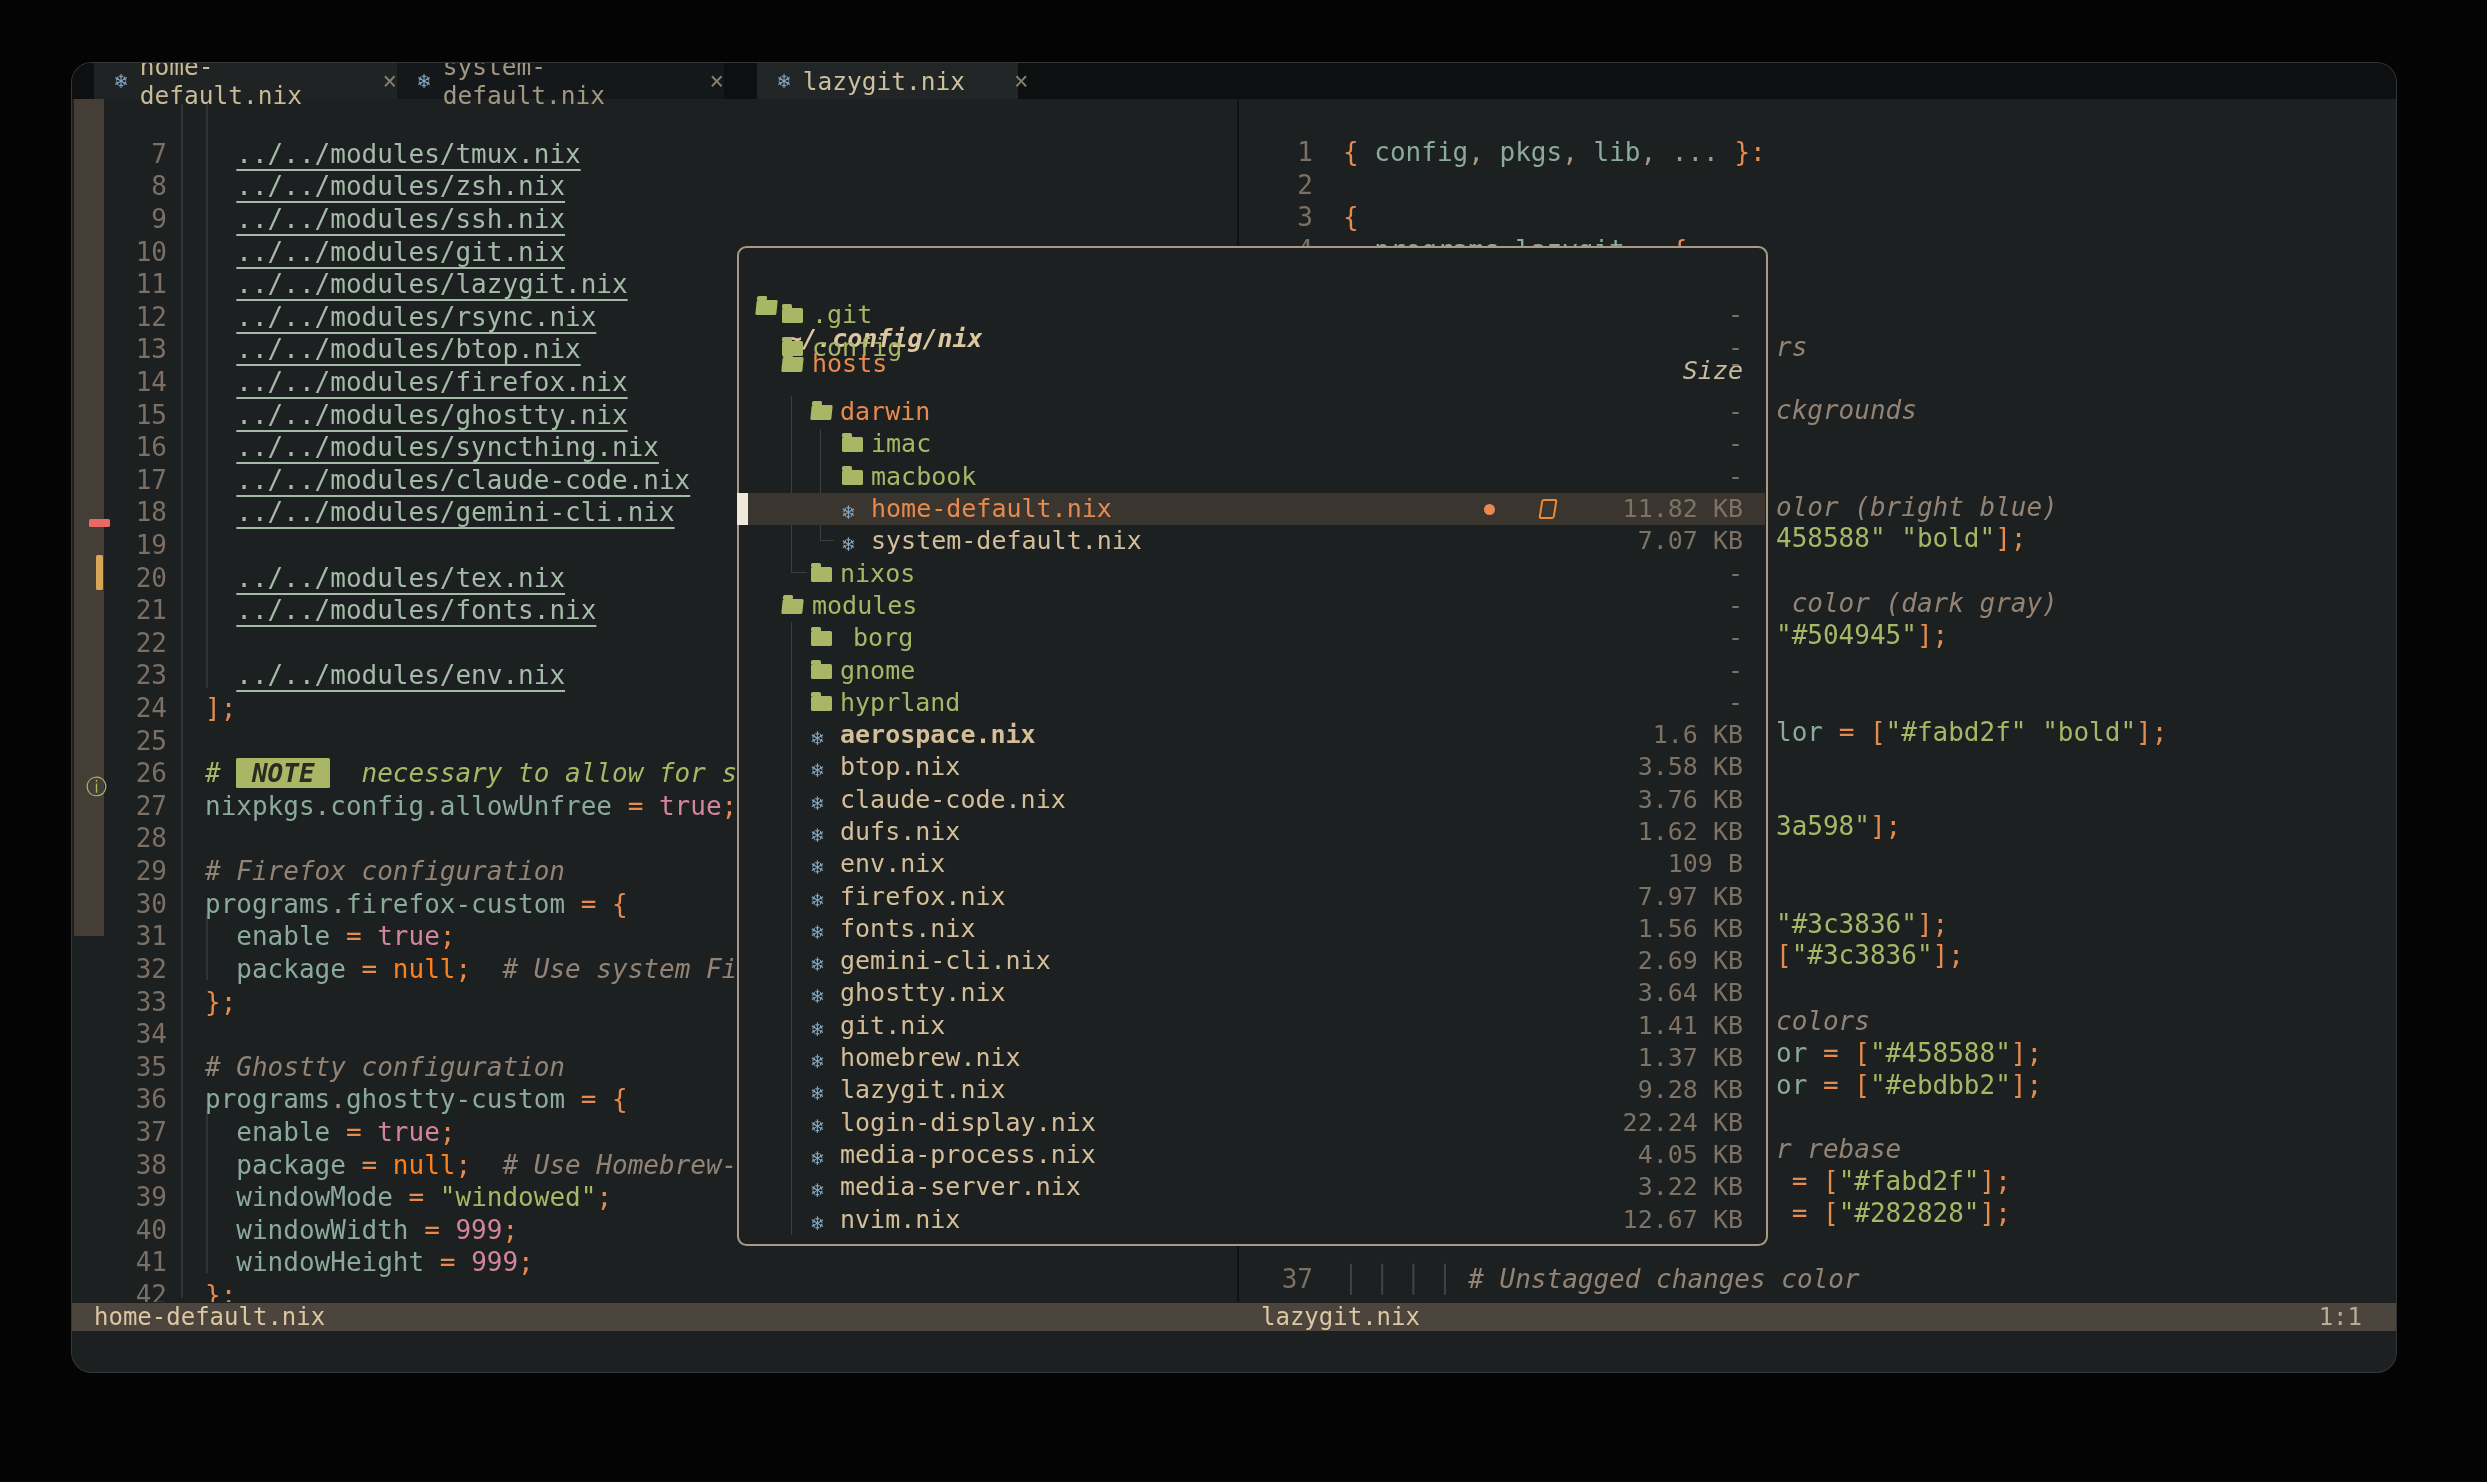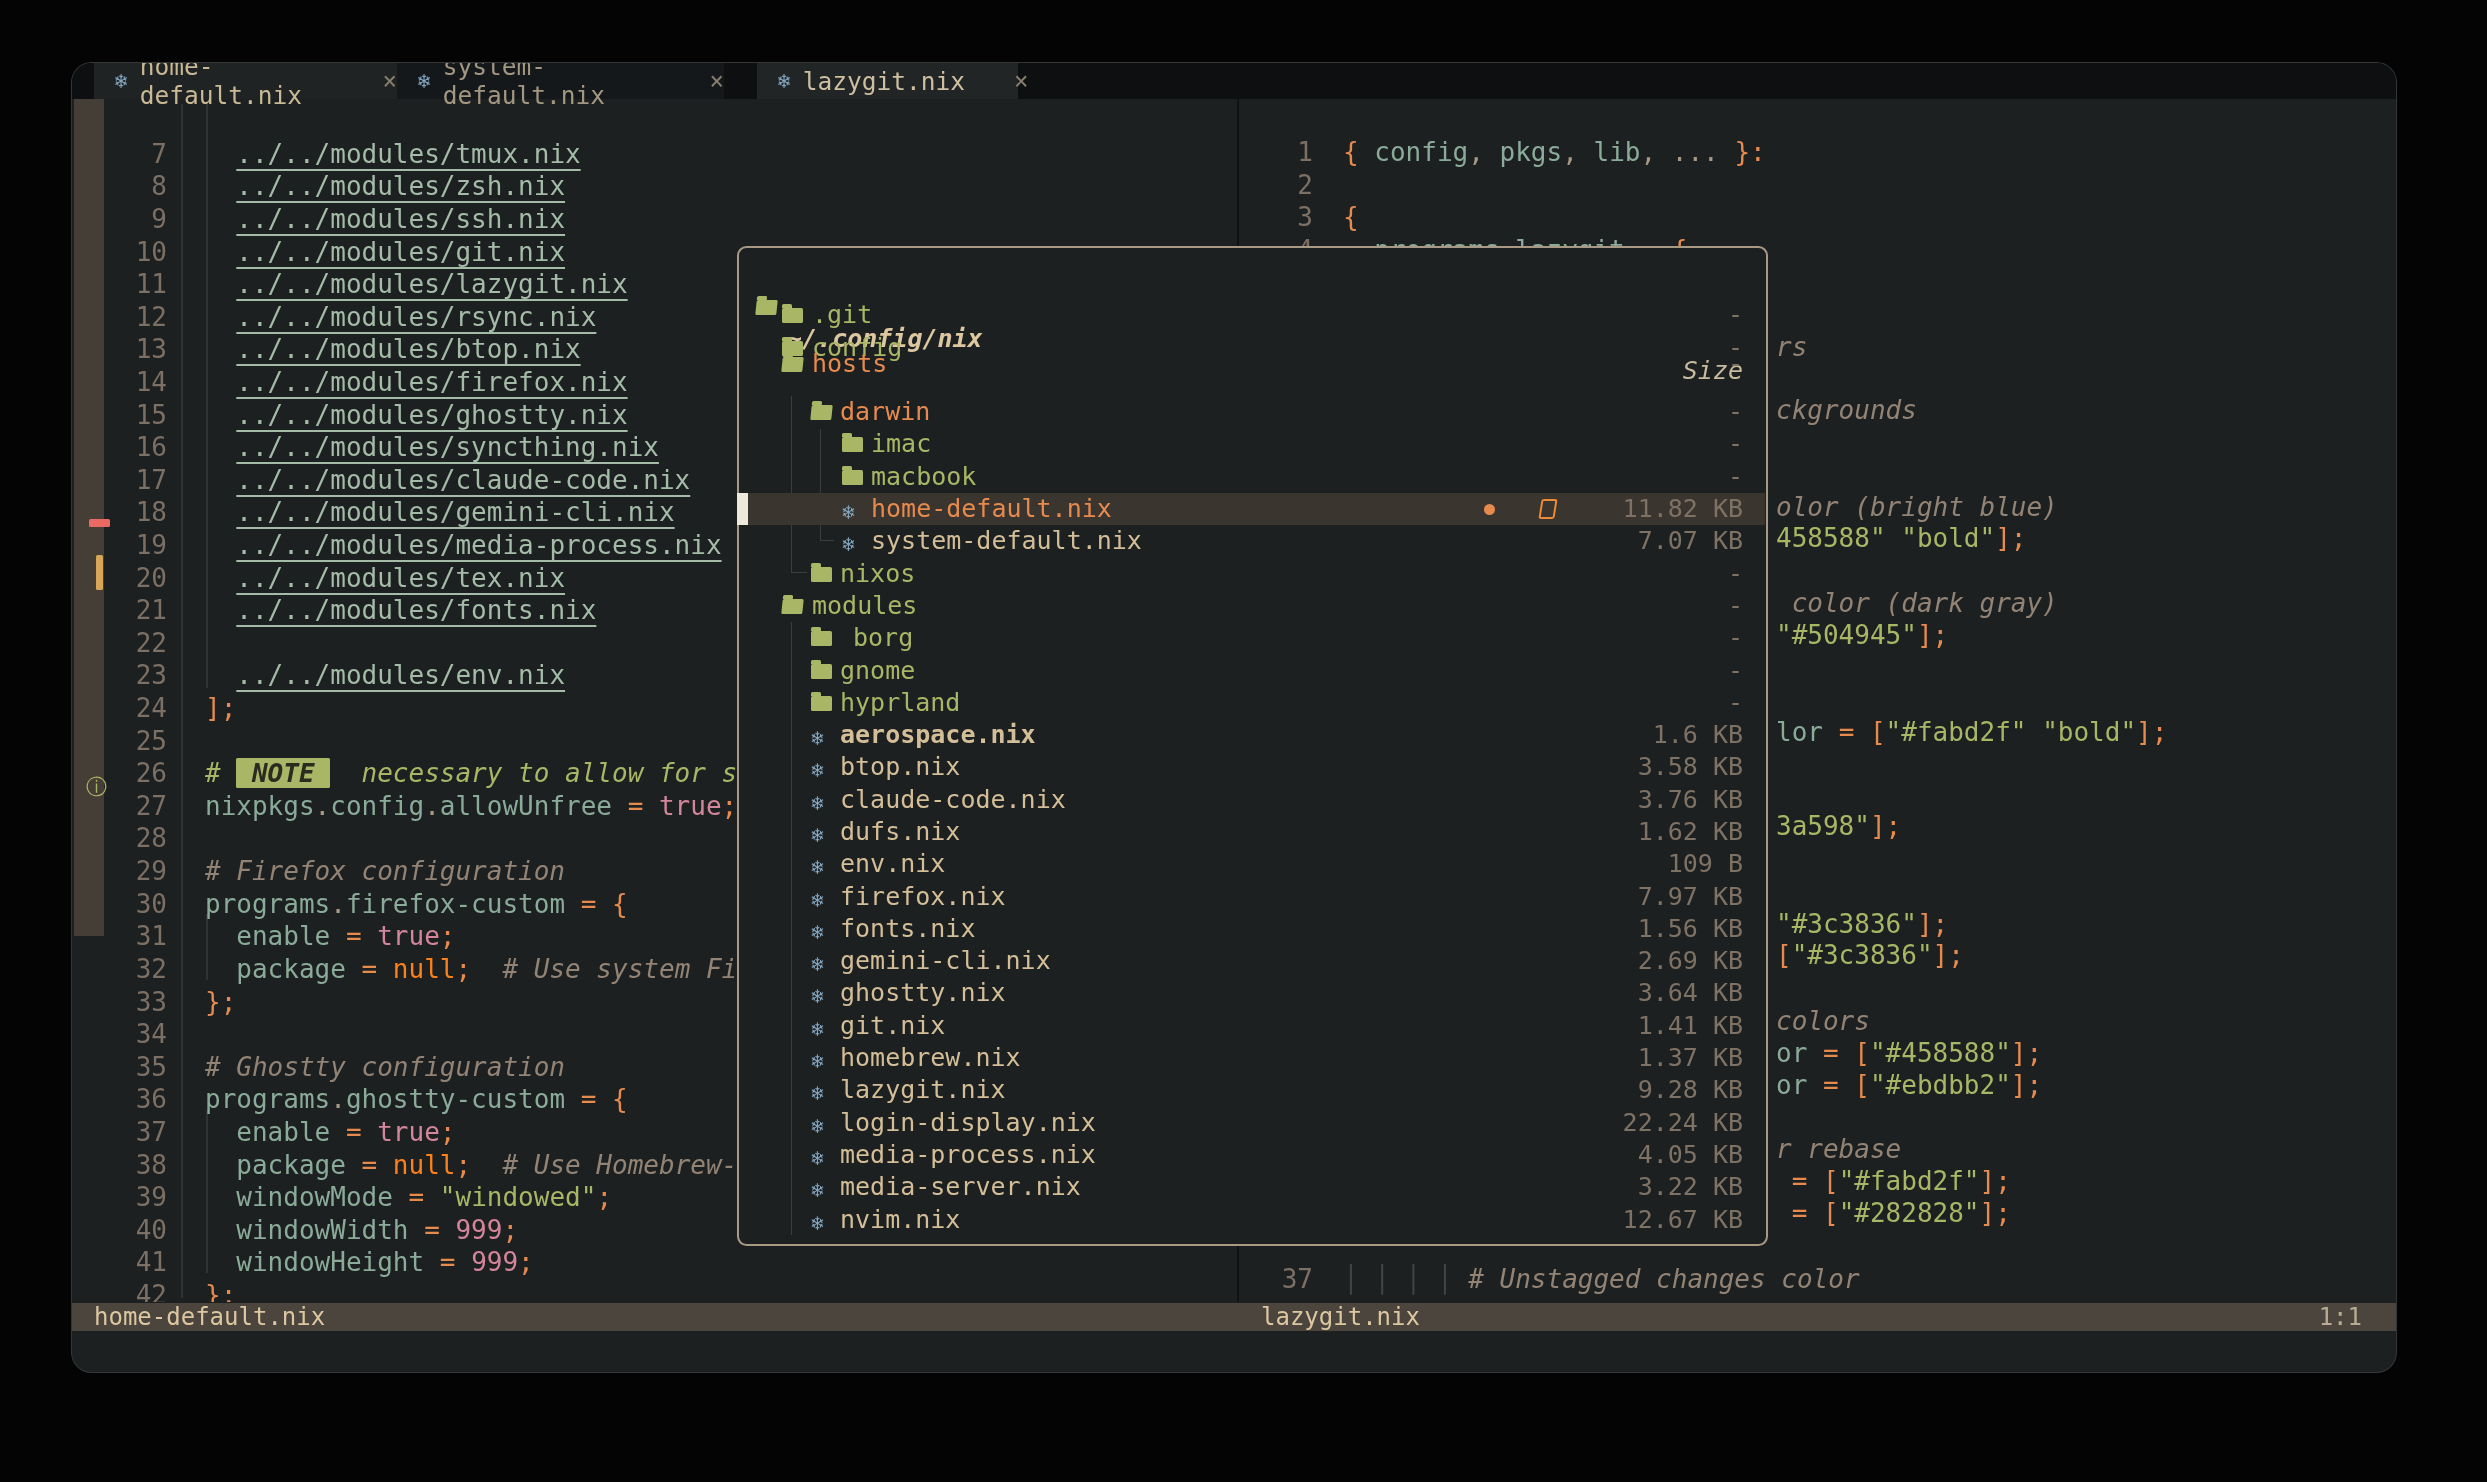--- a/index.html
+++ b/index.html
@@ -108,21 +108,21 @@
           <div class="row" style="top: 104px; left: 0px; width: 1165px;"><span class="ln">9</span><span class="lncode"><span class="t-pl">  </span><span class="t-path">../../modules/ssh.nix</span></span></div>
           <div class="row" style="top: 137px; left: 0px; width: 1165px;"><span class="ln">10</span><span class="lncode"><span class="t-pl">  </span><span class="t-path">../../modules/git.nix</span></span></div>
           <div class="row" style="top: 169px; left: 0px; width: 1165px;"><span class="ln">11</span><span class="lncode"><span class="t-pl">  </span><span class="t-path">../../modules/lazygit.nix</span></span></div>
           <div class="row" style="top: 202px; left: 0px; width: 1165px;"><span class="ln">12</span><span class="lncode"><span class="t-pl">  </span><span class="t-path">../../modules/rsync.nix</span></span></div>
           <div class="row" style="top: 234px; left: 0px; width: 1165px;"><span class="ln">13</span><span class="lncode"><span class="t-pl">  </span><span class="t-path">../../modules/btop.nix</span></span></div>
           <div class="row" style="top: 267px; left: 0px; width: 1165px;"><span class="ln">14</span><span class="lncode"><span class="t-pl">  </span><span class="t-path">../../modules/firefox.nix</span></span></div>
           <div class="row" style="top: 300px; left: 0px; width: 1165px;"><span class="ln">15</span><span class="lncode"><span class="t-pl">  </span><span class="t-path">../../modules/ghostty.nix</span></span></div>
           <div class="row" style="top: 332px; left: 0px; width: 1165px;"><span class="ln">16</span><span class="lncode"><span class="t-pl">  </span><span class="t-path">../../modules/syncthing.nix</span></span></div>
           <div class="row" style="top: 365px; left: 0px; width: 1165px;"><span class="ln">17</span><span class="lncode"><span class="t-pl">  </span><span class="t-path">../../modules/claude-code.nix</span></span></div>
           <div class="row" style="top: 397px; left: 0px; width: 1165px;"><span class="ln">18</span><span class="lncode"><span class="t-pl">  </span><span class="t-path">../../modules/gemini-cli.nix</span></span></div>
-          <div class="row" style="top: 430px; left: 0px; width: 1165px;"><span class="ln">19</span><span class="lncode"><span class="t-pl">  </span><span class="t-path">../../modules/media-process.nix</span></span></div>
+          <div class="row" style="top: 430px; left: 0px; width: 1165px;"><span class="ln">19</span></div>
           <div class="row" style="top: 463px; left: 0px; width: 1165px;"><span class="ln">20</span><span class="lncode"><span class="t-pl">  </span><span class="t-path">../../modules/tex.nix</span></span></div>
           <div class="row" style="top: 495px; left: 0px; width: 1165px;"><span class="ln">21</span><span class="lncode"><span class="t-pl">  </span><span class="t-path">../../modules/fonts.nix</span></span></div>
           <div class="row" style="top: 528px; left: 0px; width: 1165px;"><span class="ln">22</span></div>
           <div class="row" style="top: 560px; left: 0px; width: 1165px;"><span class="ln">23</span><span class="lncode"><span class="t-pl">  </span><span class="t-path">../../modules/env.nix</span></span></div>
           <div class="row" style="top: 593px; left: 0px; width: 1165px;"><span class="ln">24</span><span class="lncode"><span class="t-op">];</span></span></div>
           <div class="row" style="top: 626px; left: 0px; width: 1165px;"><span class="ln">25</span><span class="lncode"></span></div>
           <div class="row" style="top: 658px; left: 0px; width: 1165px;"><span class="ln">26</span><span class="lncode"><span class="t-gcom"># </span><span class="t-note"> NOTE </span><span class="t-gcom">  necessary to allow for some pac</span></span></div>
           <div class="row" style="top: 691px; left: 0px; width: 1165px;"><span class="ln">27</span><span class="lncode"><span class="t-id">nixpkgs</span><span class="t-pun">.</span><span class="t-id">config</span><span class="t-pun">.</span><span class="t-id">allowUnfree</span><span class="t-pl"> </span><span class="t-op">=</span><span class="t-pl"> </span><span class="t-kw">true</span><span class="t-op">;</span></span></div>
           <div class="row" style="top: 723px; left: 0px; width: 1165px;"><span class="ln">28</span><span class="lncode"></span></div>
           <div class="row" style="top: 756px; left: 0px; width: 1165px;"><span class="ln">29</span><span class="lncode"><span class="t-com"># Firefox configuration</span></span></div>

